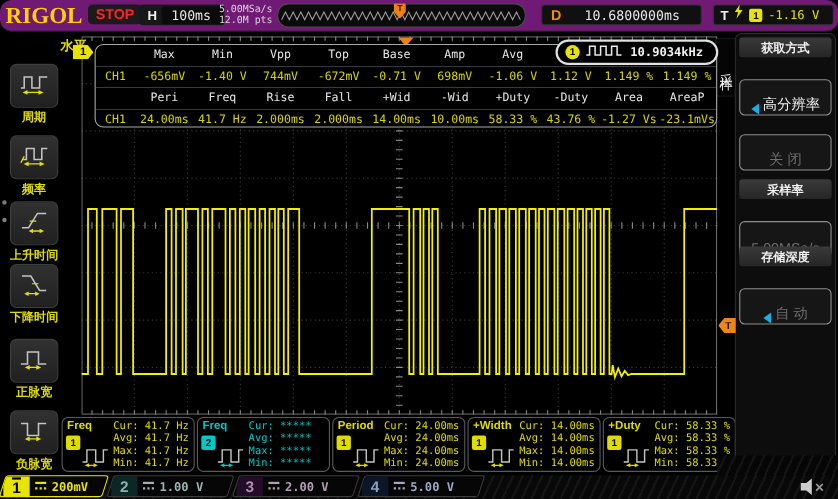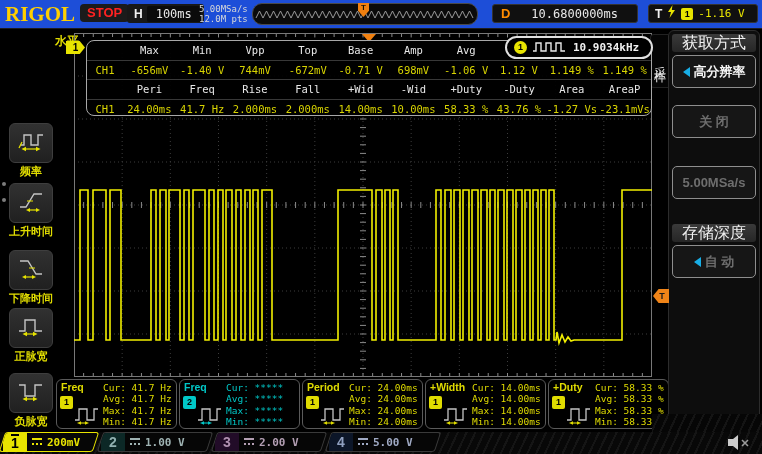--- a/index.html
+++ b/index.html
@@ -1,19 +1,19 @@
 <!DOCTYPE html>
 <html><head>
 <meta charset="utf-8">
 <style>
   html,body{margin:0;padding:0;background:#000;}
   #screen{position:relative;width:762px;height:454px;background:#000;overflow:hidden;
           font-family:"Liberation Sans",sans-serif;color:#ddd;-webkit-font-smoothing:antialiased;}
   
-  #topbar{position:absolute;left:0;top:0;width:762px;height:28px;background:#1d4ed8;border-bottom:1px solid #1e1e1e;}
+  #topbar{position:absolute;left:0;top:0;width:762px;height:28px;background:#701a75;border-bottom:1px solid #1e1e1e;border-radius:11px;}
   #logo{position:absolute;left:5px;top:2px;font-family:"Liberation Serif",serif;font-weight:bold;
         font-size:21px;color:#ffcf00;letter-spacing:0px;}
   #stop{position:absolute;left:80px;top:4px;height:18px;line-height:18px;padding:0 7px;background:#1b1b1b;
         border-radius:4px;color:#ff2222;font-weight:bold;font-size:13px;}
   #hbox{position:absolute;left:127px;top:4px;height:19px;background:#181818;border-radius:3px;
         display:flex;align-items:center;padding:0 3px;}
   #hbox .hl{color:#f2f2f2;font-weight:bold;font-size:12px;padding:0 4px;}
   #hbox .tb{background:#0b0b0b;border-radius:2px;color:#e8e8e8;font-size:12px;
             font-family:"DejaVu Sans Mono",monospace;padding:1px 9px;}
   #ratebox{position:absolute;left:199px;top:4px;font-size:9px;line-height:10px;color:#d8d8d8;
@@ -80,23 +80,23 @@
   .plines{position:absolute;left:46px;top:2px;font-family:"DejaVu Sans Mono",monospace;font-size:9.5px;
           line-height:11.3px;color:var(--c);white-space:pre;}
   
   #rmenu{position:absolute;left:668px;top:30px;width:92px;height:400px;background:#0d0d0d;
          border:1px solid #2c2c2c;border-radius:6px;box-sizing:border-box;}
   #stab{position:absolute;left:650px;top:34px;width:18px;height:54px;background:#050505;border:1px solid #222;
         border-right:none;border-radius:4px 0 0 4px;color:#ededed;font-size:12px;writing-mode:vertical-rl;
         text-align:center;letter-spacing:4px;line-height:16px;box-sizing:border-box;}
   .rgroup{position:absolute;left:3px;width:84px;}
   .rtitle{height:18px;background:linear-gradient(#3a3a3a,#262626);border-radius:3px;color:#f0f0f0;
-          font-size:16px;font-weight:normal;display:flex;align-items:center;justify-content:center;}
-  .rbtn{margin-top:3px;height:33px;border:1px solid #8e8e8e;border-radius:5px;background:#161616;
-        display:flex;align-items:center;justify-content:center;gap:4px;font-size:13px;color:#6e6e6e;box-sizing:border-box;font-weight:bold;}
+          font-size:11px;font-weight:bold;display:flex;align-items:center;justify-content:center;}
+  .rbtn{margin-top:20px;height:33px;border:1px solid #8e8e8e;border-radius:5px;background:#161616;
+        display:flex;align-items:flex-end;justify-content:center;gap:4px;font-size:13px;color:#6e6e6e;box-sizing:border-box;}
   .rbtn.on{color:#f4f4f4;}
   .larr{width:0;height:0;border-top:5px solid transparent;border-bottom:5px solid transparent;
         border-right:7px solid #18aee6;}
   
   #hatch{position:absolute;left:652px;top:414px;width:110px;height:18px;
          background:repeating-linear-gradient(115deg,#060606 0 6px,#141414 6px 8px);}
   #chbar{position:absolute;left:0;top:432px;width:762px;height:22px;
          background:repeating-linear-gradient(115deg,#080808 0 6px,#151515 6px 8px);}
   .chgrp{position:absolute;top:0;height:20px;border:1px solid #3a3a3a;border-radius:3px;background:#060606;
          transform:skewX(-18deg);overflow:hidden;box-sizing:border-box;}
@@ -142,20 +142,31 @@
           </svg></span>
       <span class="tc">1</span>
       <span class="tv">-1.16 V</span>
     </div>
   </header>
 
   <aside id="lsb">
     <div class="lsb-title">水平</div>
     <div class="dot" style="top:154px"></div>
     <div class="dot" style="top:170px"></div>
+  <div class="lsb-item" style="top: 30px;">
+        <div class="lsb-btn">
+          <span><svg width="28" height="22" viewBox="0 0 28 22">
+              <polyline points="2,15 5,15 5,5 12,5 12,15 19,15 19,5 26,5" fill="none" stroke="#c4c4c4" stroke-width="1.4"></polyline>
+              <line x1="7" y1="19" x2="19" y2="19" stroke="#e6e200" stroke-width="1.2"></line>
+              <polygon points="3.5,19 8,16.8 8,21.2" fill="#e6e200"></polygon>
+              <polygon points="22.5,19 18,16.8 18,21.2" fill="#e6e200"></polygon>
+            </svg></span>
+        </div>
+        <div class="lsb-label">周期</div>
+      </div>
       <div class="lsb-item" style="top: 95px;">
         <div class="lsb-btn">
           <span><svg width="28" height="22" viewBox="0 0 28 22">
               <polyline points="4,15 7,15 7,5 14,5 14,15 21,15 21,5 26,5" fill="none" stroke="#c4c4c4" stroke-width="1.4"></polyline>
               <path d="M2,18 L5,12" stroke="#e6e200" stroke-width="1.2"></path>
               <line x1="8" y1="19" x2="20" y2="19" stroke="#e6e200" stroke-width="1.2"></line>
               <polygon points="4.5,19 9,16.8 9,21.2" fill="#e6e200"></polygon>
               <polygon points="23.5,19 19,16.8 19,21.2" fill="#e6e200"></polygon>
             </svg></span>
         </div>
@@ -166,21 +177,21 @@
           <span><svg width="28" height="22" viewBox="0 0 28 22">
               <polyline points="3,17 9,17 17,4 25,4" fill="none" stroke="#c4c4c4" stroke-width="1.4"></polyline>
               <line x1="10" y1="11" x2="16" y2="11" stroke="#e6e200" stroke-width="1"></line>
               <line x1="12" y1="20" x2="20" y2="20" stroke="#e6e200" stroke-width="1.2"></line>
               <polygon points="9,20 13,18 13,22" fill="#e6e200"></polygon>
               <polygon points="23,20 19,18 19,22" fill="#e6e200"></polygon>
             </svg></span>
         </div>
         <div class="lsb-label">上升时间</div>
       </div>
-      <div class="lsb-item" style="top: 222px; font-family: Liberation Serif, serif;">
+      <div class="lsb-item" style="top: 212px; font-family: Liberation Serif, serif;">
         <div class="lsb-btn">
           <span><svg width="28" height="22" viewBox="0 0 28 22">
               <polyline points="3,4 11,4 19,17 25,17" fill="none" stroke="#c4c4c4" stroke-width="1.4"></polyline>
               <line x1="12" y1="11" x2="18" y2="11" stroke="#e6e200" stroke-width="1"></line>
               <line x1="8" y1="20" x2="16" y2="20" stroke="#e6e200" stroke-width="1.2"></line>
               <polygon points="5,20 9,18 9,22" fill="#e6e200"></polygon>
               <polygon points="19,20 15,18 15,22" fill="#e6e200"></polygon>
             </svg></span>
         </div>
         <div class="lsb-label">下降时间</div>
@@ -598,20 +609,21 @@
           <div class="larr"></div>
           <span>高分辨率</span>
         </div>
       </div>
       <div class="rgroup" style="top: 71px;">
         <div class="rbtn">
           <span>关 闭</span>
         </div>
       </div>
       <div class="rgroup" style="top: 132px;">
+        <div class="rtitle">采样率</div>
         <div class="rbtn">
           <span>5.00MSa/s</span>
         </div>
       </div>
       <div class="rgroup" style="top: 193px;">
         <div class="rtitle">存储深度</div>
         <div class="rbtn">
           <div class="larr"></div>
           <span>自 动</span>
         </div>

